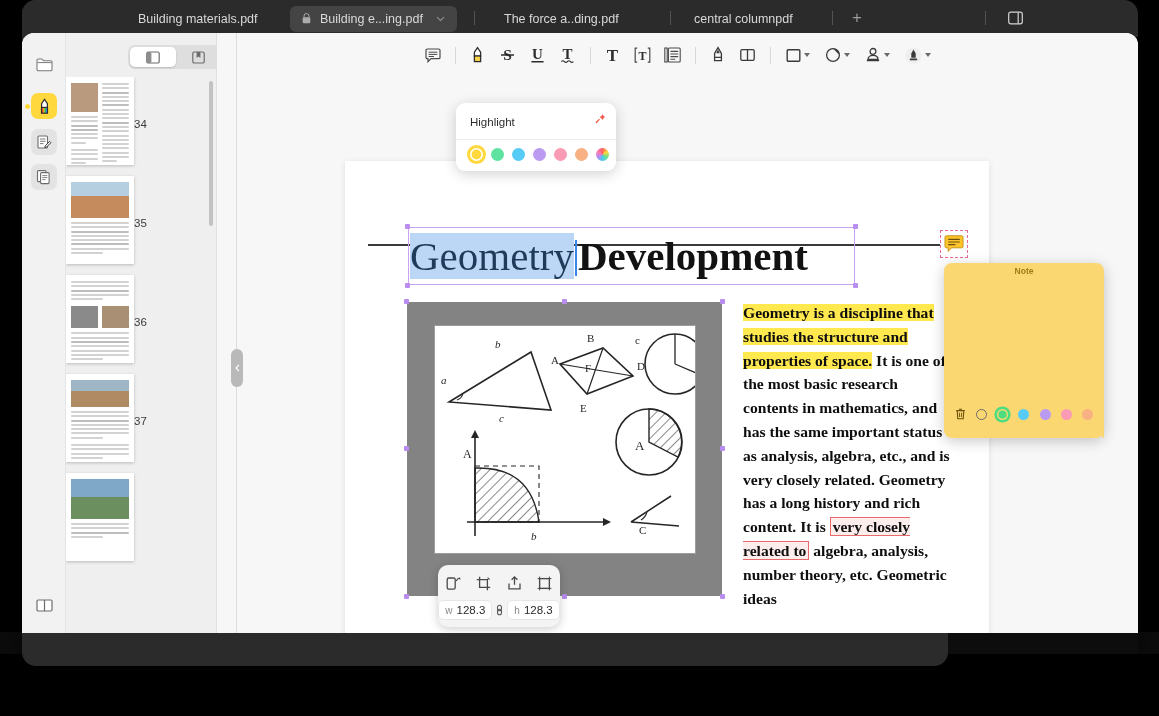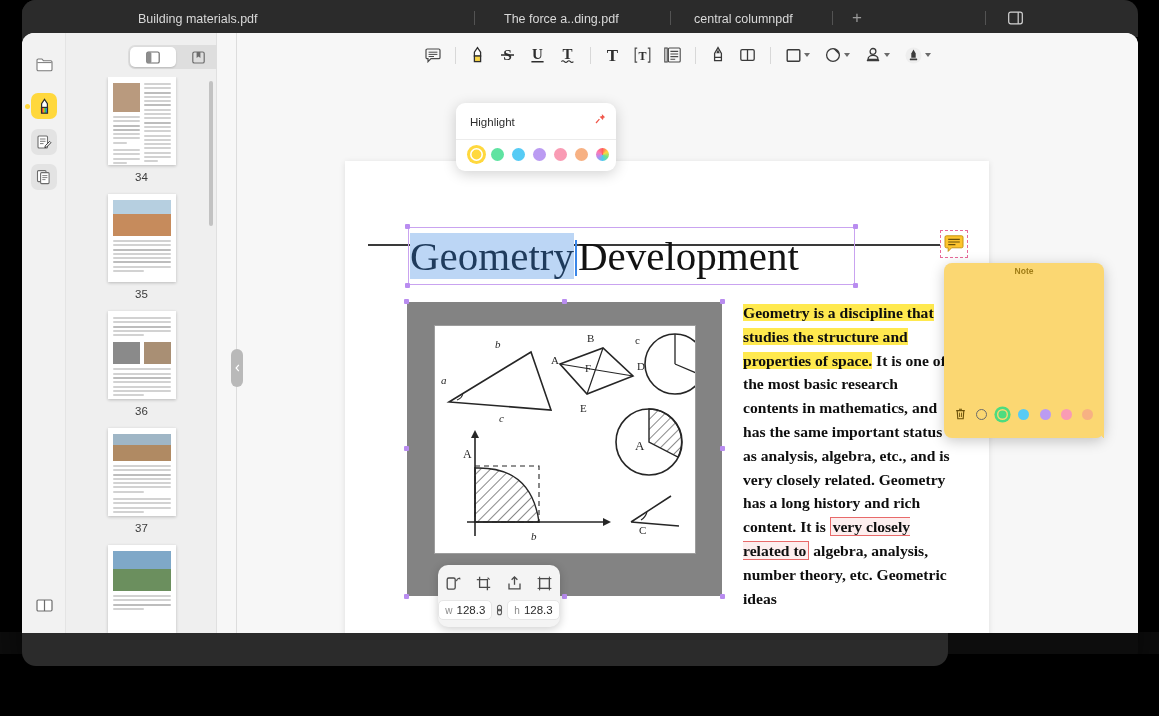--- a/index.html
+++ b/index.html
@@ -134,21 +134,21 @@
     display: flex; align-items: center; justify-content: center;
   }
   .seg-btn.active { background: #ffffff; box-shadow: 0 1px 2px rgba(0,0,0,.16); }
   #thumb-list {
     position: absolute; left: 0; top: 44px;
     width: 151px; height: 556px;
     overflow: hidden;
   }
   .thumb-wrap {
     width: 151px;
-    display: flex; flex-direction: column; align-items: center;
+    display: flex; flex-direction: row; align-items: center;
     margin-bottom: 11px;
   }
   .thumb {
     width: 68px; height: 88px;
     background: #ffffff;
     box-shadow: 0 1px 3px rgba(0,0,0,.22);
     padding: 6px 5px;
     overflow: hidden;
   }
   .thumb-num {
@@ -279,21 +279,21 @@
     background: #bcd6f5;
     color: #1f3b5c;
   }
   #caret-bar {
     display: inline-block;
     width: 2px; height: 36px;
     background: #3a86e8;
     vertical-align: -6px;
     margin: 0 1px;
   }
-  #title-bold { font-weight: normal; color: #121212; }
+  #title-bold { font-weight: bold; color: #121212; }
 
   
   #figure {
     position: absolute; left: 170px; top: 225px;
     width: 315px; height: 294px;
     background: #838383;
     z-index: 6;
   }
   #fig-inner {
     position: absolute; left: 27px; top: 23px;
@@ -427,20 +427,34 @@
 <body>
 
 <div id="base-bar"></div>
 <div id="device-shadow"></div>
 
 <div id="device">
 
   <div id="tabbar">
     <div class="tab" id="tab1">
       <span>Building materials.pdf</span>
+    </div>
+    <div class="tab active" id="tab2">
+      <span class="lockico">
+        <svg class="ib" width="9" height="11" viewBox="0 0 9 11">
+            <path d="M2 4.4V3a2.5 2.5 0 015 0v1.4" fill="none" stroke="#cfcfcf" stroke-width="1"></path>
+            <rect x="0.7" y="4.3" width="7.6" height="6" rx="1.2" fill="#cfcfcf"></rect>
+          </svg>
+      </span>
+      <span>Building e...ing.pdf</span>
+      <span class="chev">
+        <svg class="ib" width="9" height="6" viewBox="0 0 9 6">
+            <path d="M1 1.2L4.5 4.5 8 1.2" fill="none" stroke="#b9b9b9" stroke-width="1.1"></path>
+          </svg>
+      </span>
     </div>
     <div class="tabsep" id="sep1"></div>
     <div class="tab" id="tab3">
       <span>The force a..ding.pdf</span>
     </div>
     <div class="tabsep" id="sep2"></div>
     <div class="tab" id="tab4">
       <span>central columnpdf</span>
     </div>
     <div class="tabsep" id="sep3"></div>

